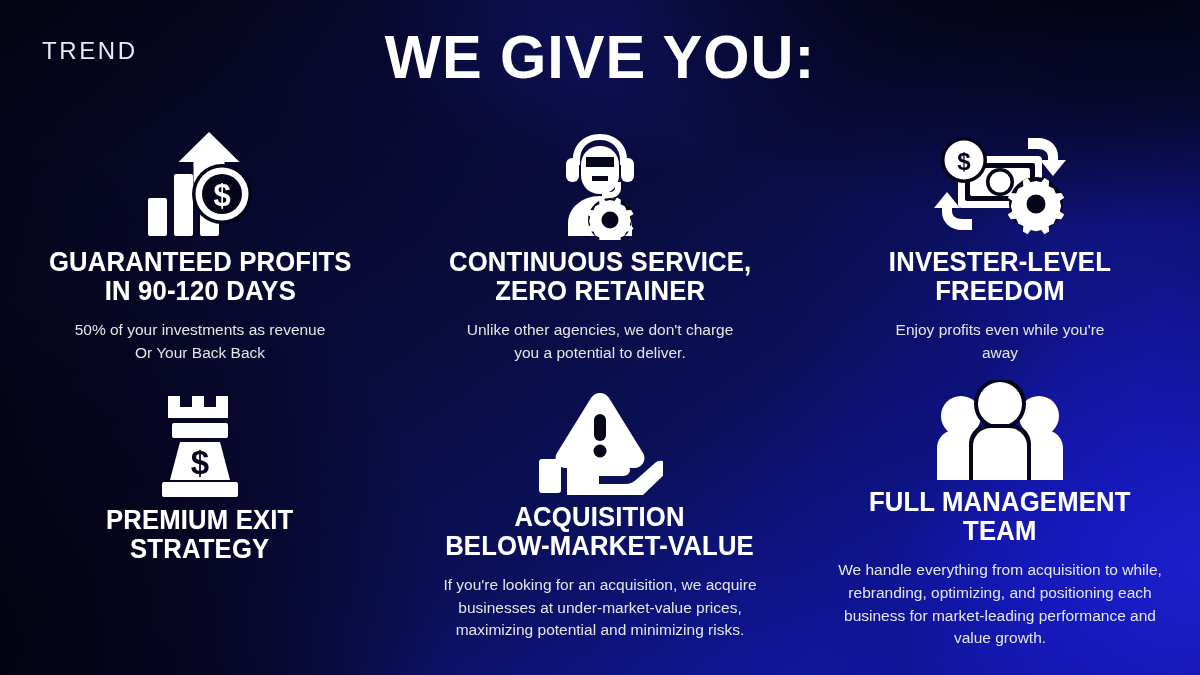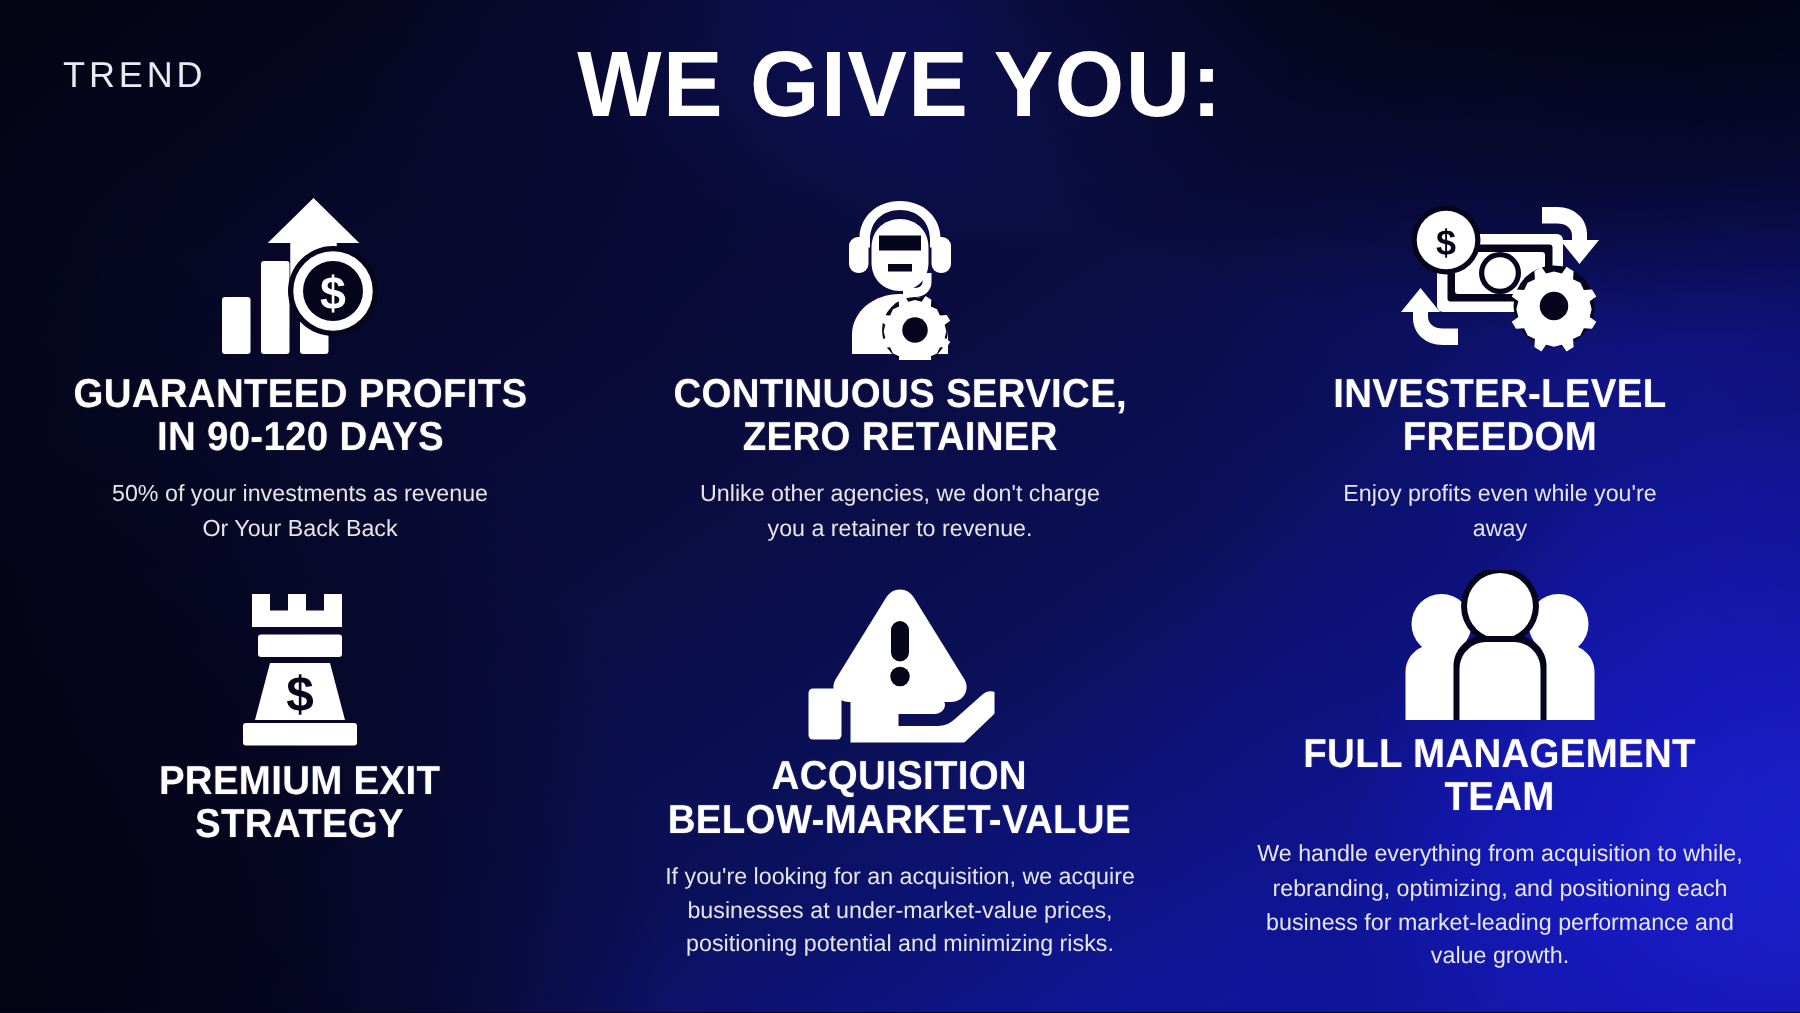--- a/index.html
+++ b/index.html
@@ -219,21 +219,21 @@
             <path d="M62 70l4.4 1.1 2.6-3.7 3.9 2.4-0.3 4.5 4.1 1.9 1.9 4.1 4.5-0.3 2.4 3.9-3.7 2.6 1.1 4.4-1.1 4.4 3.7 2.6-2.4 3.9-4.5-0.3-1.9 4.1-4.1 1.9 0.3 4.5-3.9 2.4-2.6-3.7-4.4 1.1-4.4-1.1-2.6 3.7-3.9-2.4 0.3-4.5-4.1-1.9-1.9-4.1-4.5 0.3-2.4-3.9 3.7-2.6-1.1-4.4 1.1-4.4-3.7-2.6 2.4-3.9 4.5 0.3 1.9-4.1 4.1-1.9-0.3-4.5 3.9-2.4 2.6 3.7z"></path>
             <circle cx="62" cy="90" r="8.5" fill="#05051c"></circle>
           </svg>
         </div>
         <div class="card-title">
           <span>CONTINUOUS SERVICE,</span><br>
           <span>ZERO RETAINER</span>
         </div>
         <div class="card-body">
           <span>Unlike other agencies, we don't charge</span><br>
-          <span>you a retainer to revenue.</span>
+          <span>you a potential to deliver.</span>
         </div>
       </div>
 
       <div class="card c-inv">
         <div class="icon-wrap">
           <svg width="136" height="112" viewBox="0 0 136 112" aria-hidden="true">
             <path d="M96 10h10c12 0 20 8 20 18v4h8l-13 16-13-16h8v-3c0-5-4-8-10-8H96z"></path>
             <path d="M40 102H30c-12 0-20-8-20-18v-4H2l13-16 13 16h-8v3c0 5 4 8 10 8h10z"></path>
             <rect x="26" y="28" width="84" height="52" rx="4" fill="#ffffff"></rect>
             <rect x="33" y="35" width="70" height="38" rx="2" fill="#05051c"></rect>
@@ -281,21 +281,21 @@
             <rect x="57" y="23" width="12" height="27" rx="6" fill="#05051c"></rect>
             <circle cx="63" cy="60" r="6.5" fill="#05051c"></circle>
             <rect x="2" y="68" width="22" height="34" rx="3"></rect>
             <path d="M30 70h22c6 0 11 3 16 3h18c4 0 7 3 7 6s-3 6-7 6H62v8h26c5 0 9-2 12-5l18-16c3-3 8-3 11 0 3 3 3 7 0 10l-22 21c-5 5-12 7-19 7H30z"></path>
           </svg>
         </div>
         <div class="card-title">
           <span>ACQUISITION</span><br>
           <span>BELOW-MARKET-VALUE</span>
         </div>
-        <div class="card-body">If you're looking for an acquisition, we acquire businesses at under-market-value prices, positioning potential and minimizing risks.</div>
+        <div class="card-body">If you're looking for an acquisition, we acquire businesses at under-market-value prices, maximizing potential and minimizing risks.</div>
       </div>
 
       <div class="card row2 c-full">
         <div class="icon-wrap">
           <svg width="134" height="100" viewBox="0 0 134 100" aria-hidden="true">
             <circle cx="28" cy="36" r="20"></circle>
             <path d="M4 68c0-10 8-18 18-18h12c10 0 18 8 18 18v32H4z" rx="8"></path>
             <circle cx="106" cy="36" r="20"></circle>
             <path d="M82 68c0-10 8-18 18-18h12c10 0 18 8 18 18v32H82z"></path>
             <circle cx="67" cy="24" r="26" fill="#05051c"></circle>

